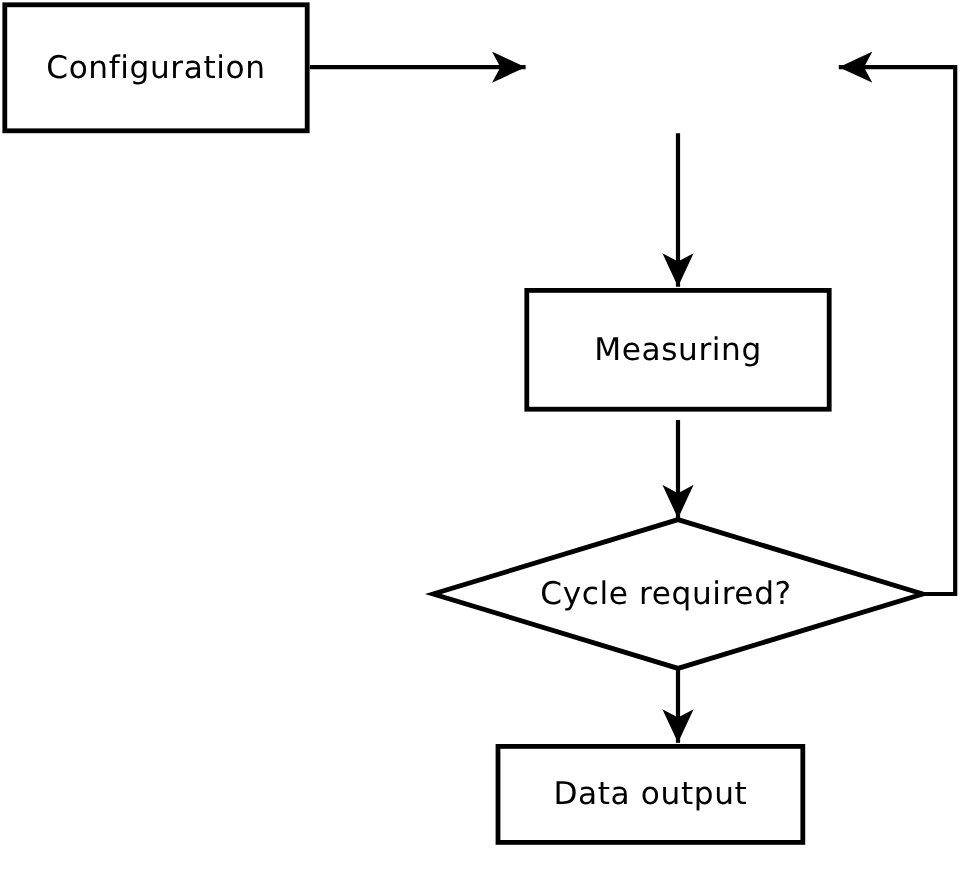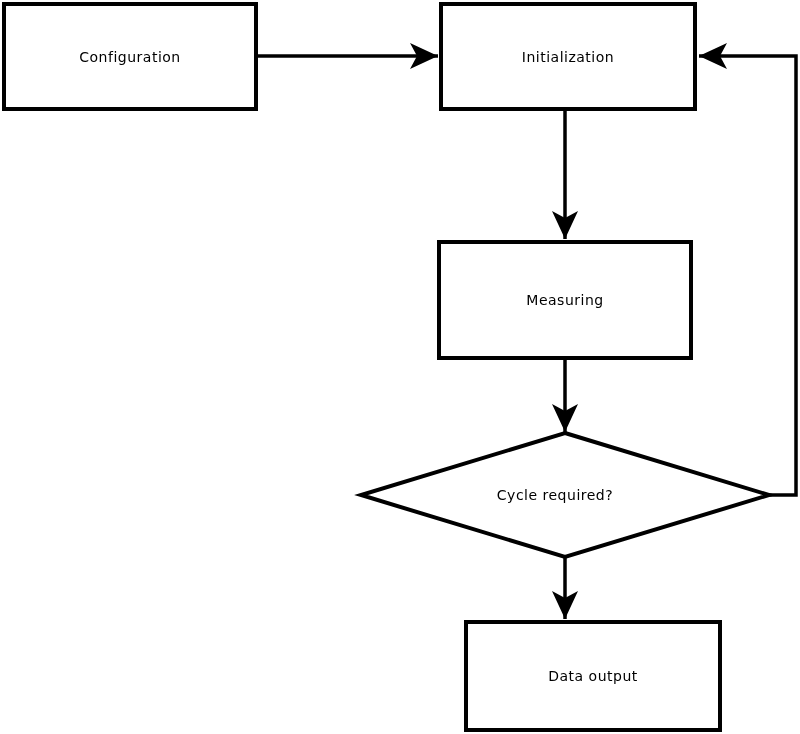--- a/index.html
+++ b/index.html
@@ -25,41 +25,41 @@
   .node {
     position: absolute;
     box-sizing: border-box;
     border: 4px solid #000000;
     background: #ffffff;
     display: flex;
     align-items: center;
     justify-content: center;
   }
   .node-label, .diamond-label-text {
-    font-size: 14px;
+    font-size: 26px;
     color: #000000;
     white-space: nowrap;
     letter-spacing: 0.5px;
   }
   .diamond-label {
     position: absolute;
     left: 355px;
     top: 435px;
     width: 400px;
     height: 120px;
     display: flex;
     align-items: center;
     justify-content: center;
     pointer-events: none;
   }
   
   .node-configuration  { left: 2px;   top: 2px;   width: 256px; height: 109px; }
   .node-initialization { left: 439px; top: 2px;   width: 258px; height: 109px; }
-  .node-measuring      { left: 437px; top: 240px; width: 256px; height: 120px; }
-  .node-data-output    { left: 464px; top: 620px; width: 258px; height: 112px; }
+  .node-measuring      { left: 437px; top: 240px; width: 256px; height: 103px; }
+  .node-data-output    { left: 413px; top: 620px; width: 258px; height: 84px; }
 </style>
 </head>
 <body>
 
 <div class="canvas">
 
   <svg class="edges-svg" viewBox="0 0 800 734" xmlns="http://www.w3.org/2000/svg">
     <defs>
       <marker id="arrow" markerUnits="userSpaceOnUse" markerWidth="30" markerHeight="28" refX="28" refY="13" orient="auto">
         <path d="M0,0 L28,13 L0,26 L7,13 Z" fill="#000000"></path>
@@ -76,23 +76,20 @@
 
     <path d="M769,495 L796,495 L796,56 L699,56" stroke="#000000" stroke-width="3.5" fill="none" marker-end="url(#arrow)"></path>
 
     <polygon points="565,433 769,495 565,557 361,495" fill="#ffffff" stroke="#000000" stroke-width="4" stroke-linejoin="miter"></polygon>
   </svg>
 
   <div class="node node-configuration">
     <span class="node-label">Configuration</span>
   </div>
 
-  <div class="node node-initialization">
-    <span class="node-label">Initialization</span>
-  </div>
 
   <div class="node node-measuring">
     <span class="node-label">Measuring</span>
   </div>
 
   <div class="diamond-label">
     <span class="diamond-label-text">Cycle required?</span>
   </div>
 
   <div class="node node-data-output">

